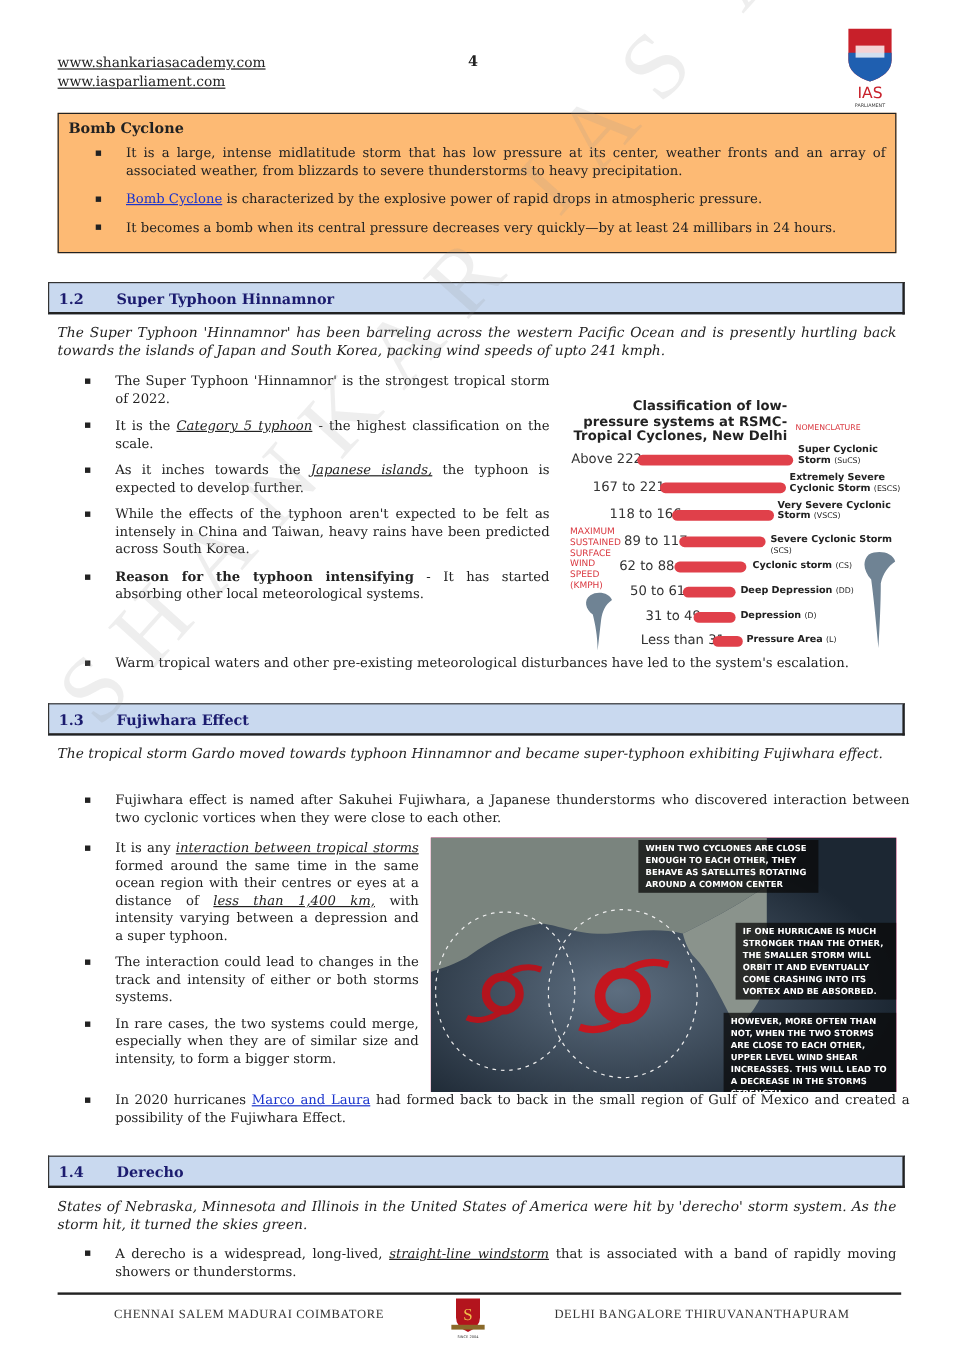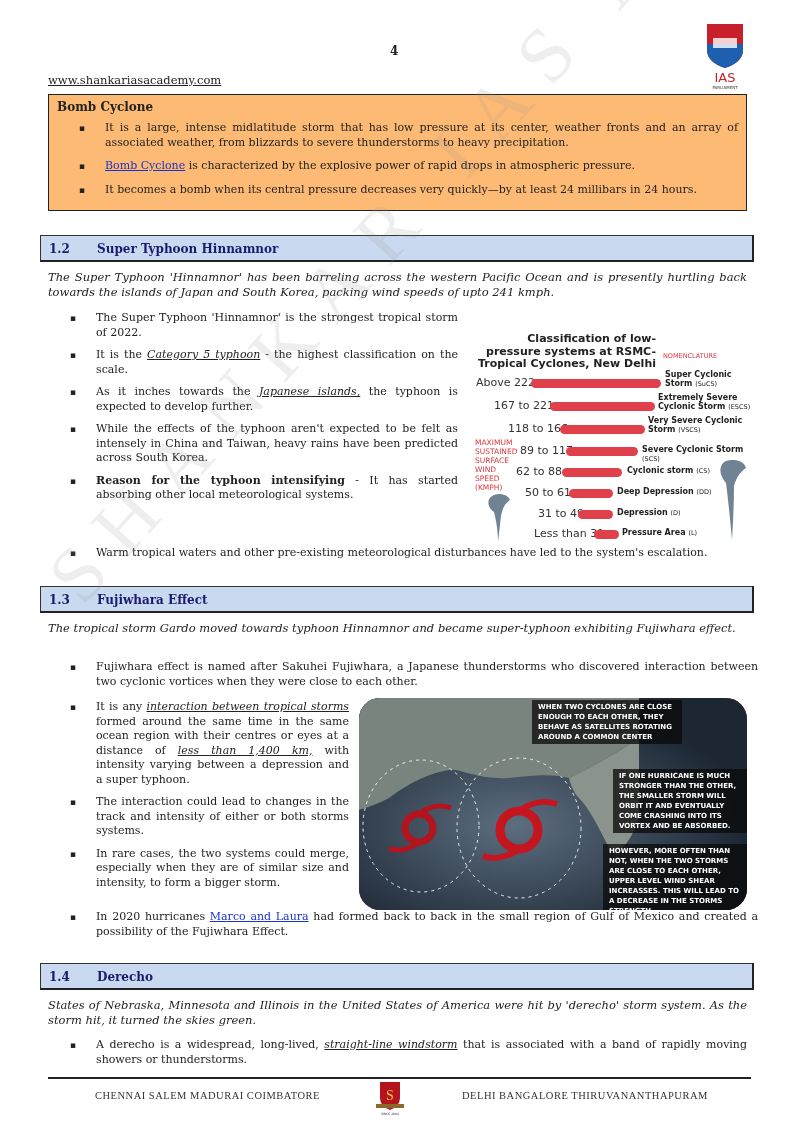--- a/index.html
+++ b/index.html
@@ -7,21 +7,21 @@
   body { position: relative; font-family: "DejaVu Serif", "Liberation Serif", serif; color: #222; }
 
   .watermark {
     position: absolute; left: 30px; top: 560px; width: 900px;
     transform: rotate(-48deg); transform-origin: left top;
     font-family: "Liberation Serif", serif; font-size: 78px; letter-spacing: 22px;
     color: rgba(150,150,150,0.16); white-space: nowrap; pointer-events: none; z-index: 5;
   }
 
   .hdr-links { position: absolute; left: 48px; top: 44px; font-size: 11.5px; line-height: 16px; }
-  .hdr-links a { display: block; color: #222; text-decoration: underline; margin-top: 28px; }
+  .hdr-links a { display: block; color: #222; text-decoration: underline; }
   .page-num { position: absolute; left: 390px; top: 44px; font-size: 12px; font-weight: bold; }
   .logo { position: absolute; left: 703px; top: 22px; width: 44px; height: 68px; }
 
   .box {
     position: absolute; left: 48px; top: 94px; width: 699px; height: 117px;
     background: #fdba74; border: 1px solid #222;
   }
   .box-title { position: absolute; left: 8px; top: 5px; font-size: 12px; font-weight: bold; }
   ul.b { list-style: none; }
   ul.b li { position: relative; padding-left: 48px; font-size: 11px; line-height: 14.5px; text-align: justify; }
@@ -50,21 +50,21 @@
   .chart .ttl { position: absolute; left: 6px; top: 3px; font-family: "DejaVu Sans", sans-serif; font-weight: bold; font-size: 11px; line-height: 12.5px; color: #222; text-align: right; }
   .chart .nom { position: absolute; left: 193px; top: 22px; font-family: "DejaVu Sans", sans-serif; font-size: 6.5px; color: #d9363e; }
   .chart .row { position: absolute; left: 0; height: 22px; width: 285px; }
   .chart .lbl { position: absolute; font-family: "DejaVu Sans", sans-serif; font-size: 11px; color: #333; text-align: right; white-space: nowrap; }
   .chart .bar { position: absolute; height: 9px; background: #e0404a; border-radius: 5px; }
   .chart .name { position: absolute; font-family: "DejaVu Sans", sans-serif; font-weight: bold; font-size: 8px; line-height: 9px; color: #222; }
   .chart .name small { font-weight: normal; font-size: 6.5px; }
   .chart .ylab { position: absolute; left: 5px; top: 108px; font-family: "DejaVu Sans", sans-serif; font-size: 7.5px; line-height: 9px; color: #d9363e; }
 
   
-  .fimg { position: absolute; left: 359px; top: 698px; width: 388px; height: 212px; background: #be185d; overflow: hidden; border-radius: 21px; }
+  .fimg { position: absolute; left: 359px; top: 698px; width: 388px; height: 212px; background: #be185d; overflow: hidden; }
   .fimg .box-t { position: absolute; background: rgba(10,10,10,0.75); color: #fff; font-family: "DejaVu Sans", sans-serif; font-weight: bold; font-size: 7px; line-height: 10px; padding: 2px 6px; }
 
   .footer-line { position: absolute; left: 48px; top: 1077px; width: 703px; height: 1.5px; background: #222; }
   .footer { position: absolute; top: 1090px; font-family: "Liberation Serif", serif; font-size: 10.5px; letter-spacing: 0.5px; color: #333; }
   .slogo { position: absolute; left: 376px; top: 1080px; width: 28px; height: 36px; }
 </style>
 </head>
 <body>
 
 <div class="watermark">SHANKAR IAS ACADEMY</div>

